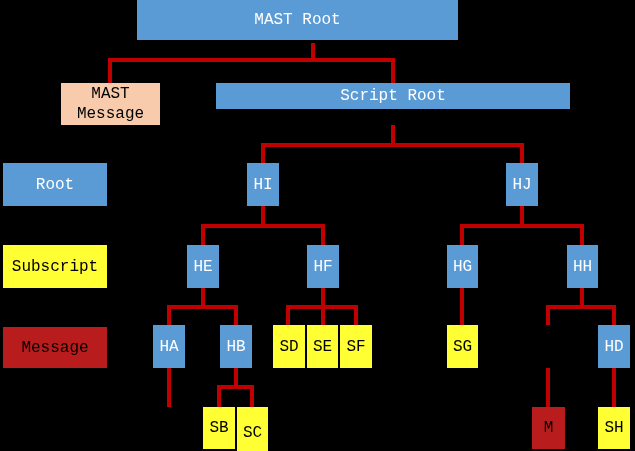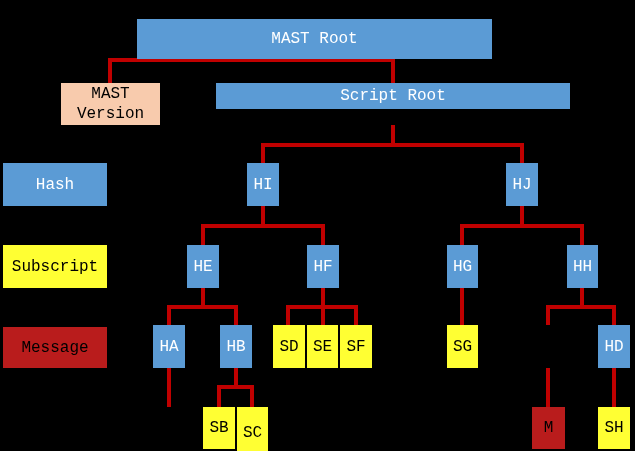--- a/index.html
+++ b/index.html
@@ -78,26 +78,26 @@
 
   <div class="edge" style="left:234px;top:368px;width:4px;height:21px"></div>
   <div class="edge" style="left:217px;top:385px;width:37px;height:4px"></div>
   <div class="edge" style="left:217px;top:385px;width:4px;height:22px"></div>
   <div class="edge" style="left:250px;top:385px;width:4px;height:22px"></div>
 
   <div class="edge" style="left:546px;top:368px;width:4px;height:39px"></div>
 
   <div class="edge" style="left:612px;top:368px;width:4px;height:39px"></div>
 
-  <div class="node t-hash" style="left:137px;top:19px;width:355px;height:40px">MAST Root</div>
+  <div class="node t-hash" style="left:137px;top:0;width:321px;height:40px">MAST Root</div>
 
-  <div class="node t-version" style="left:61px;top:83px;width:99px;height:42px">MAST Version</div>
+  <div class="node t-version" style="left:61px;top:83px;width:99px;height:42px">MAST Message</div>
   <div class="node t-hash" style="left:216px;top:83px;width:354px;height:26px">Script Root</div>
 
-  <div class="node t-hash" style="left:3px;top:163px;width:104px;height:43px">Hash</div>
+  <div class="node t-hash" style="left:3px;top:163px;width:104px;height:43px">Root</div>
   <div class="node t-hash" style="left:247px;top:163px;width:32px;height:43px">HI</div>
   <div class="node t-hash" style="left:506px;top:163px;width:32px;height:43px">HJ</div>
 
   <div class="node t-subscript" style="left:3px;top:245px;width:104px;height:43px">Subscript</div>
   <div class="node t-hash" style="left:187px;top:245px;width:32px;height:43px">HE</div>
   <div class="node t-hash" style="left:307px;top:245px;width:32px;height:43px">HF</div>
   <div class="node t-hash" style="left:447px;top:245px;width:31px;height:43px">HG</div>
   <div class="node t-hash" style="left:567px;top:245px;width:31px;height:43px">HH</div>
 
   <div class="node t-message" style="left:3px;top:327px;width:104px;height:41px">Message</div>

